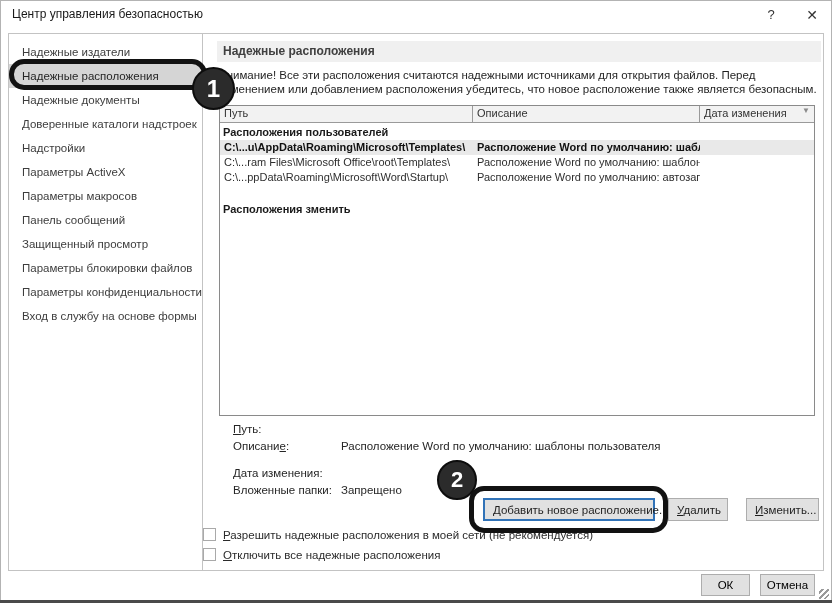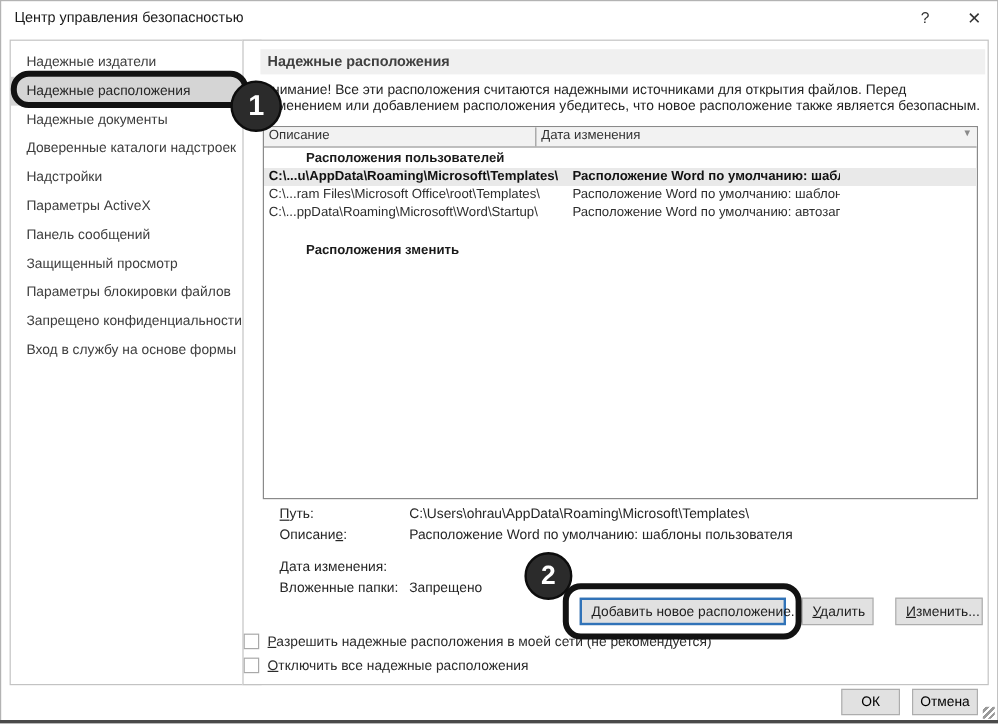--- a/index.html
+++ b/index.html
@@ -39,21 +39,21 @@
   
   .loc-table { position:absolute; left:16px; top:71px; width:596px; height:311px;
                border:1px solid #8a8a8a; background:#fff; font-size:11px; overflow:hidden; }
   .t-head { display:flex; height:17px; border-bottom:1px solid #9a9a9a; background:#f2f2f2; }
   .t-h { border-right:1px solid #9a9a9a; padding:1px 0 0 4px; color:#333; white-space:nowrap;
          overflow:hidden; cursor:default; }
   .t-h.c1 { width:253px; } .t-h.c2 { width:227px; }
   .t-h.c3 { flex:1; display:flex; align-items:flex-start; justify-content:space-between;
             padding-right:4px; border-right:none; }
   .filter-arrow { font-size:8px; color:#8a8a8a; line-height:1; }
-  .t-group { font-weight:bold; height:15px; line-height:15px; padding-left:3px; color:#1a1a1a; margin-top:2px;margin-left:32px; }
+  .t-group { font-weight:bold; height:15px; line-height:15px; padding-left:3px; color:#1a1a1a; margin-top:2px; }
   .t-row { display:flex; height:15px; line-height:15px; color:#2e2e2e; cursor:default; }
   .t-row.selected { background:#e9e9e9; font-weight:bold; color:#111; }
   .t-c { padding-left:4px; white-space:nowrap; overflow:hidden; }
   .t-c.c1 { width:253px; } .t-c.c2 { width:227px; } .t-c.c3 { flex:1; }
   .t-spacer { height:15px; }
 
   
   .detail-label { position:absolute; left:30px; font-size:11.5px; color:#262626; white-space:nowrap; }
   .detail-value { position:absolute; left:138px; font-size:11.5px; color:#262626; white-space:nowrap; }
 
@@ -98,33 +98,35 @@
 <div class="tb-btn tb-help">?</div>
 <div class="tb-btn tb-close">✕</div>
 
 <div class="sidebar">
   <div class="side-item">Надежные издатели</div>
   <div class="side-item selected">Надежные расположения</div>
   <div class="side-item">Надежные документы</div>
   <div class="side-item">Доверенные каталоги надстроек</div>
   <div class="side-item">Надстройки</div>
   <div class="side-item">Параметры ActiveX</div>
+  <div class="side-item">Параметры макросов</div>
   <div class="side-item">Панель сообщений</div>
   <div class="side-item">Защищенный просмотр</div>
   <div class="side-item">Параметры блокировки файлов</div>
-  <div class="side-item">Запрещено конфиденциальности</div>
+  <div class="side-item">Параметры конфиденциальности</div>
   <div class="side-item">Вход в службу на основе формы</div>
 </div>
 
 <div class="panel">
   <div class="panel-header">Надежные расположения</div>
   <div class="warning">Внимание! Все эти расположения считаются надежными источниками для открытия файлов. Перед изменением или добавлением расположения убедитесь, что новое расположение также является безопасным.</div>
 
   <div class="loc-table">
     <div class="t-head">
+      <div class="t-h c1">Путь</div>
       <div class="t-h c2">Описание</div>
       <div class="t-h c3">
         <span>Дата изменения</span>
         <span class="filter-arrow">▼</span>
       </div>
     </div>
     <div class="t-group">Расположения пользователей</div>
     <div class="t-row selected">
       <div class="t-c c1">C:\...u\AppData\Roaming\Microsoft\Templates\</div>
       <div class="t-c c2">Расположение Word по умолчанию: шаблон...</div>
@@ -138,21 +140,20 @@
     <div class="t-row">
       <div class="t-c c1">C:\...ppData\Roaming\Microsoft\Word\Startup\</div>
       <div class="t-c c2">Расположение Word по умолчанию: автозагр...</div>
       <div class="t-c c3"></div>
     </div>
     <div class="t-spacer"></div>
     <div class="t-group">Расположения зменить</div>
   </div>
 
   <div class="detail-label" style="top:389px"><u>П</u>уть:</div>
-  <div class="detail-value" style="top:389px">C:\Users\ohrau\AppData\Roaming\Microsoft\Templates\</div>
   <div class="detail-label" style="top:406px">Описани<u>е</u>:</div>
   <div class="detail-value" style="top:406px">Расположение Word по умолчанию: шаблоны пользователя</div>
   <div class="detail-label" style="top:433px">Дата изменения:</div>
   <div class="detail-value" style="top:433px"></div>
   <div class="detail-label" style="top:450px">Вложенные папки:</div>
   <div class="detail-value" style="top:450px">Запрещено</div>
 
   <button class="btn btn-add"><u>Д</u>обавить новое расположение...</button>
   <button class="btn btn-remove"><u>У</u>далить</button>
   <button class="btn btn-modify"><u>И</u>зменить...</button>

